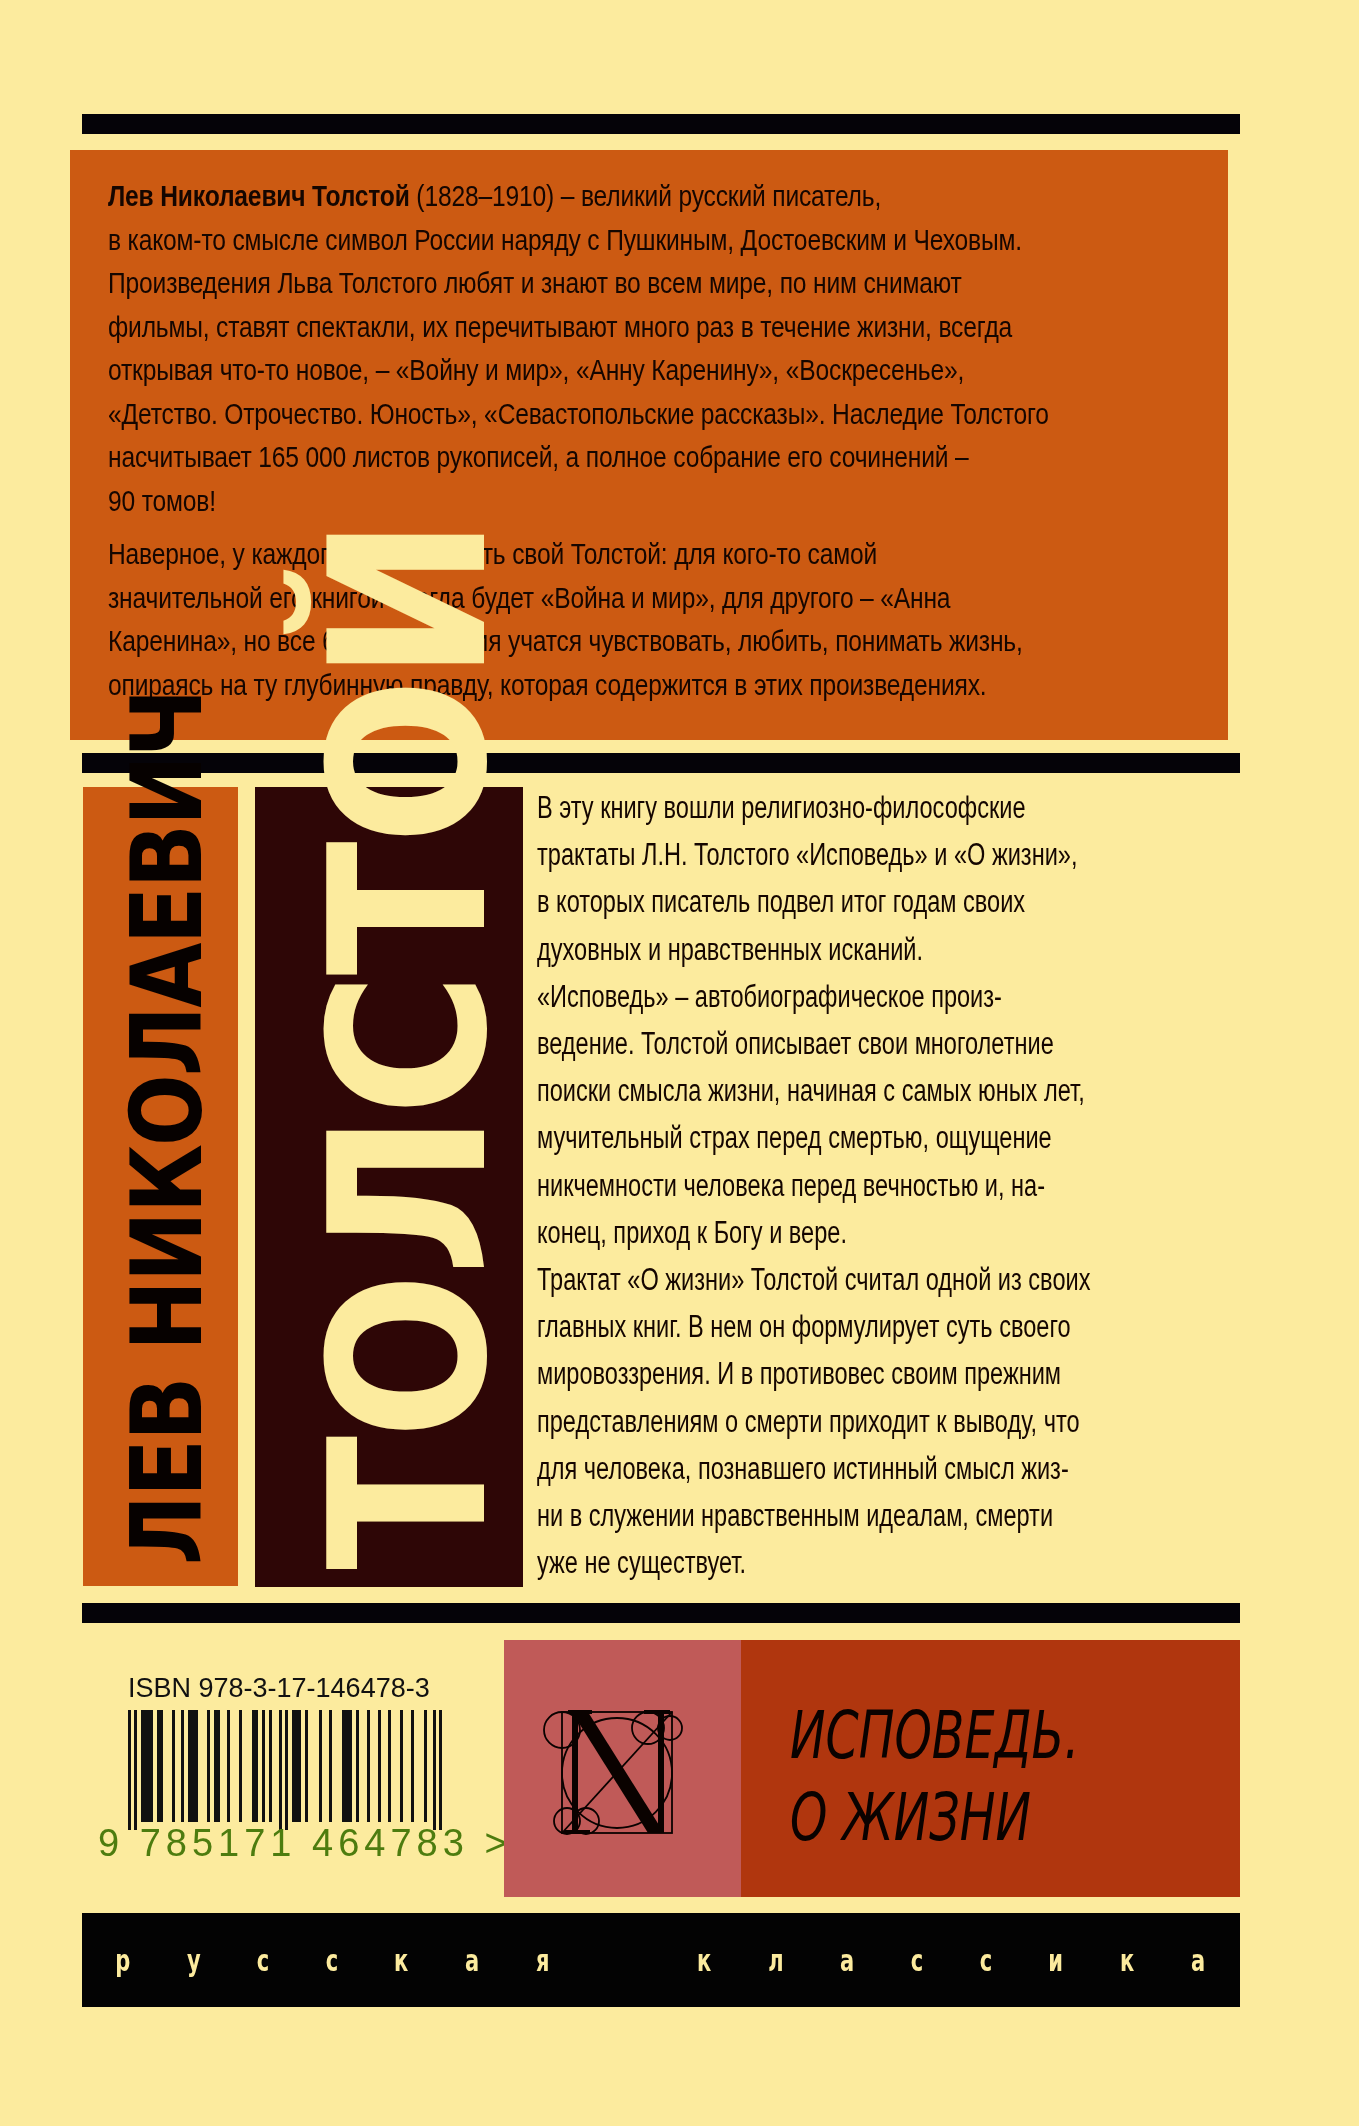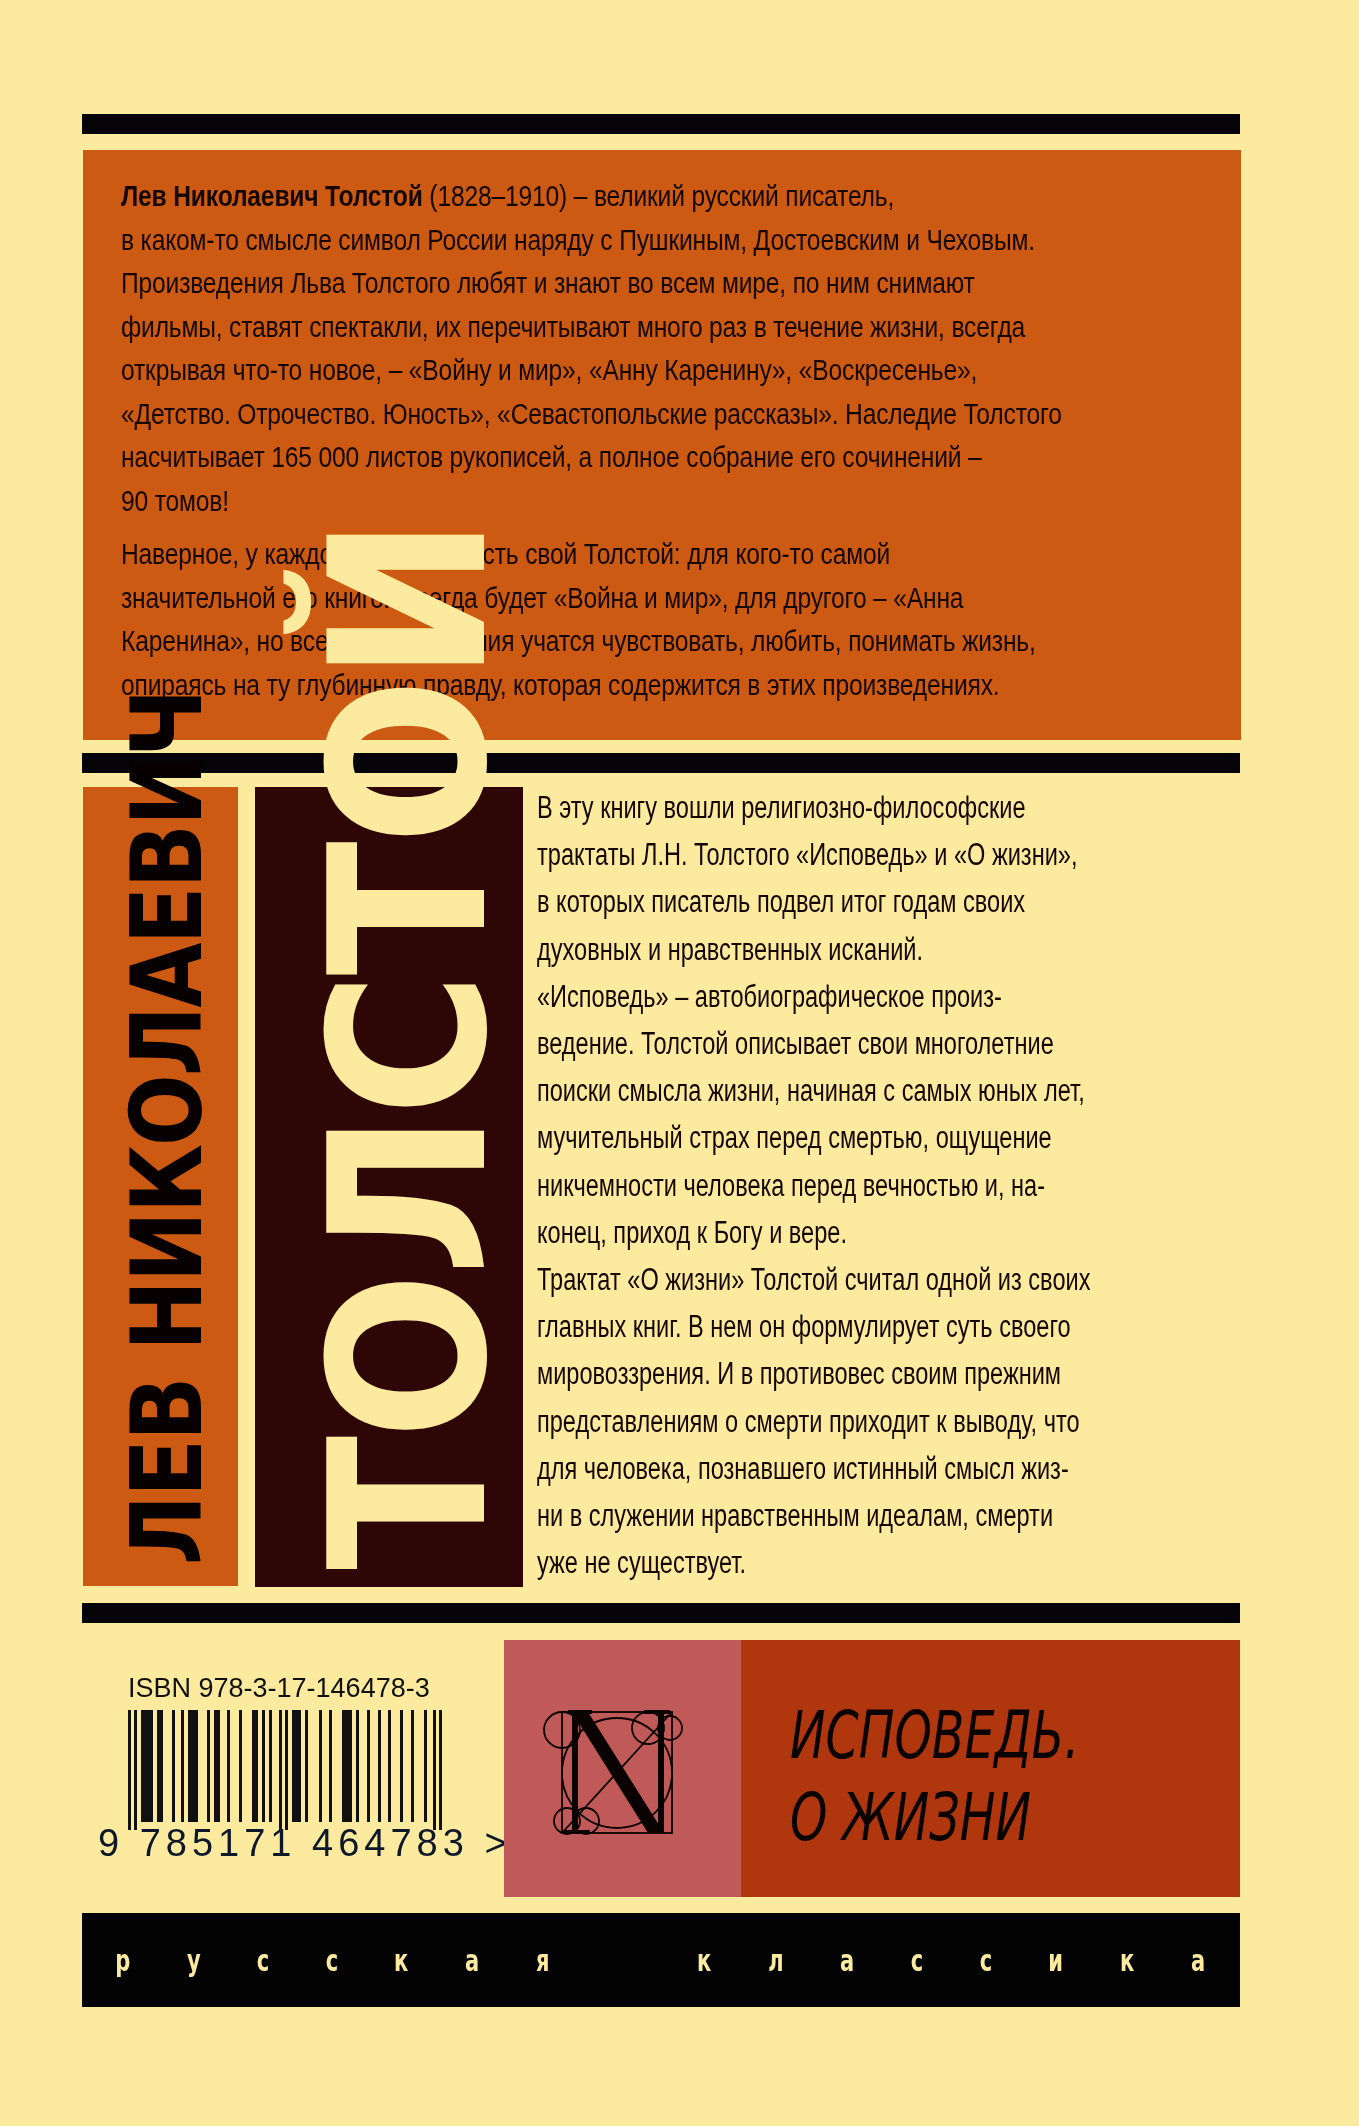--- a/index.html
+++ b/index.html
@@ -1,32 +1,32 @@
 <!DOCTYPE html>
 <html><head>
 <meta charset="utf-8">
 <style>
   html,body{margin:0;padding:0;}
   body{width:1359px;height:2126px;background:#FCEB9E;position:relative;overflow:hidden;font-family:"Liberation Sans",sans-serif;}
   .abs{position:absolute;}
   .bar{position:absolute;left:82px;width:1158px;height:20px;background:#050308;}
-  .about{left:83px;top:150px;width:1158px;height:590px;background:#CC5A12;}
+  .about{left:70px;top:150px;width:1158px;height:590px;background:#CC5A12;}
   .about-text{position:absolute;left:38px;top:24px;width:1090px;font-family:"Liberation Sans",sans-serif;font-size:30px;line-height:43.5px;color:#150600;transform:scaleX(0.82);transform-origin:0 0;width:1330px;letter-spacing:-0.2px;}
   .about-text p{margin:0 0 10px 0;}
   .about-text b{font-weight:bold;}
   .spine-orange{left:83px;top:787px;width:155px;height:799px;background:#CC5A12;}
   .spine-dark{left:255px;top:787px;width:268px;height:800px;background:#2E0606;}
   .vtext{position:absolute;white-space:nowrap;transform-origin:0 0;}
   .vt-name{left:118px;top:1565px;font-family:"DejaVu Sans",sans-serif;font-weight:bold;font-size:98px;line-height:98px;color:#060100;transform:rotate(-90deg) scaleX(0.86);letter-spacing:-2px;}
   .vt-surname{left:302px;top:1570px;font-family:"DejaVu Sans",sans-serif;font-weight:bold;font-size:215px;line-height:215px;color:#FCEB9E;transform:rotate(-90deg) scaleX(0.915);letter-spacing:-4px;}
   .desc{left:537px;top:784px;width:920px;font-family:"Liberation Sans",sans-serif;font-size:31px;line-height:47.2px;color:#150600;transform:scaleX(0.76);transform-origin:0 0;}
   .desc div{white-space:nowrap;}
   .isbn-label{left:128px;top:1673px;font-family:"Liberation Sans",sans-serif;font-size:27px;color:#111;letter-spacing:0px;}
   .barcode{left:128px;top:1710px;width:330px;height:120px;}
-  .barcode-digits{left:98px;top:1822px;font-family:"Liberation Sans",sans-serif;font-size:38px;color:#0f172a;letter-spacing:5px;white-space:nowrap;}
+  .barcode-digits{left:98px;top:1822px;font-family:"Liberation Sans",sans-serif;font-size:38px;color:#4d7c0f;letter-spacing:5px;white-space:nowrap;}
   .pink{left:504px;top:1640px;width:237px;height:257px;background:#C05A58;}
   .red{left:741px;top:1640px;width:499px;height:257px;background:#B0360E;}
   .title{left:790px;top:1695px;font-family:"DejaVu Sans",sans-serif;font-style:italic;font-size:66px;line-height:82px;color:#0A0200;transform:scaleX(0.72);transform-origin:0 0;white-space:nowrap;}
   .series{left:82px;top:1913px;width:1158px;height:94px;background:#030303;display:flex;align-items:center;justify-content:space-between;padding:0 32px 0 30px;box-sizing:border-box;}
   .series span{font-family:"DejaVu Sans",sans-serif;font-weight:bold;font-size:30px;color:#FCEB9E;display:inline-block;transform:scaleX(0.7);}
   .series .gap{width:40px;}
 </style>
 </head>
 <body>
 

